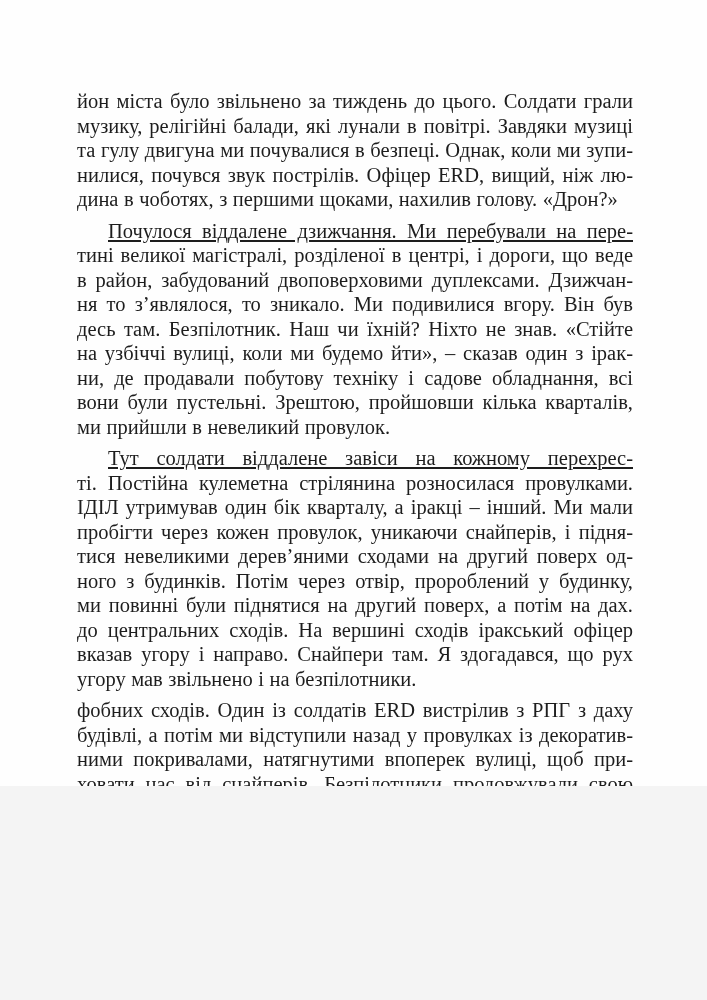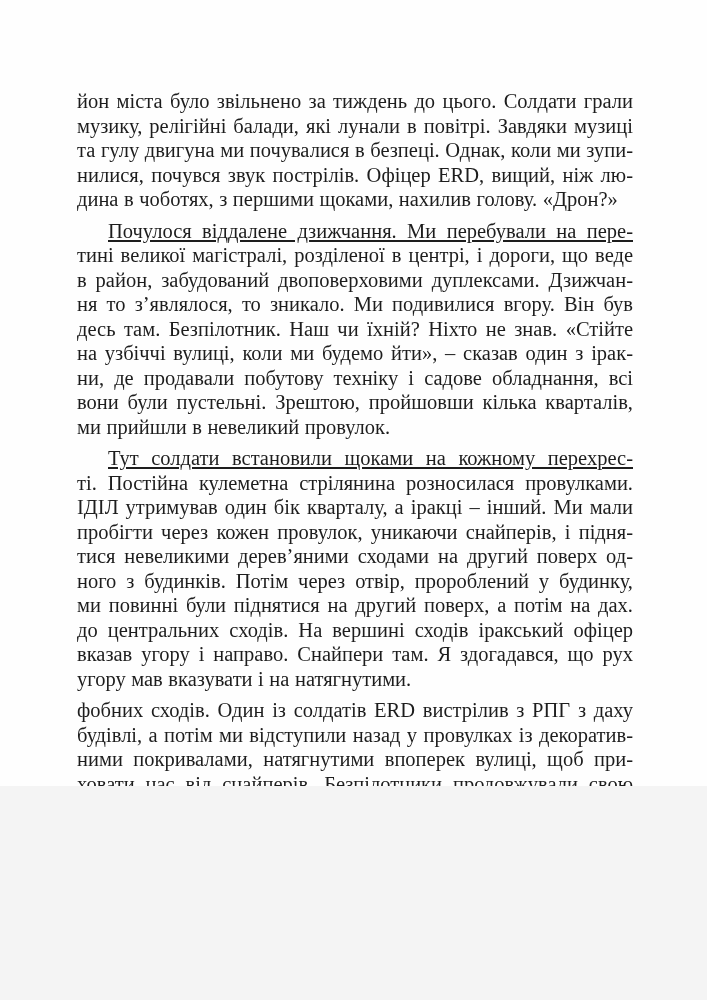--- a/index.html
+++ b/index.html
@@ -77,30 +77,30 @@
         <div class="line">тині великої магістралі, розділеної в центрі, і дороги, що веде</div>
         <div class="line">в район, забудований двоповерховими дуплексами. Дзижчан-</div>
         <div class="line">ня то з’являлося, то зникало. Ми подивилися вгору. Він був</div>
         <div class="line">десь там. Безпілотник. Наш чи їхній? Ніхто не знав. «Стійте</div>
         <div class="line">на узбіччі вулиці, коли ми будемо йти», – сказав один з ірак-</div>
         <div class="line">ни, де продавали побутову техніку і садове обладнання, всі</div>
         <div class="line">вони були пустельні. Зрештою, пройшовши кілька кварталів,</div>
         <div class="line para-last">ми прийшли в невеликий провулок.</div>
       </div>
       <div class="paragraph indented">
-        <div class="line para-first">Тут солдати встановили щоками на кожному перехрес-</div>
+        <div class="line para-first">Тут солдати віддалене завіси на кожному перехрес-</div>
         <div class="line">ті. Постійна кулеметна стрілянина розносилася провулками.</div>
         <div class="line">ІДІЛ утримував один бік кварталу, а іракці – інший. Ми мали</div>
         <div class="line">пробігти через кожен провулок, уникаючи снайперів, і підня-</div>
         <div class="line">тися невеликими дерев’яними сходами на другий поверх од-</div>
         <div class="line">ного з будинків. Потім через отвір, пророблений у будинку,</div>
         <div class="line">ми повинні були піднятися на другий поверх, а потім на дах.</div>
         <div class="line">до центральних сходів. На вершині сходів іракський офіцер</div>
         <div class="line">вказав угору і направо. Снайпери там. Я здогадався, що рух</div>
-        <div class="line para-last">угору мав вказувати і на натягнутими.</div>
+        <div class="line para-last">угору мав звільнено і на безпілотники.</div>
       </div>
       <div class="paragraph indented">
         <div class="line">фобних сходів. Один із солдатів ERD вистрілив з РПГ з даху</div>
         <div class="line">будівлі, а потім ми відступили назад у провулках із декоратив-</div>
         <div class="line">ними покривалами, натягнутими впоперек вулиці, щоб при-</div>
         <div class="line">ховати нас від снайперів. Безпілотники продовжували свою</div>
         <div class="line">смертоносну роботу ще кілька місяців, поки ІДІЛ відступало</div>
       </div>
     </div>
   <div class="page-number">6</div>

